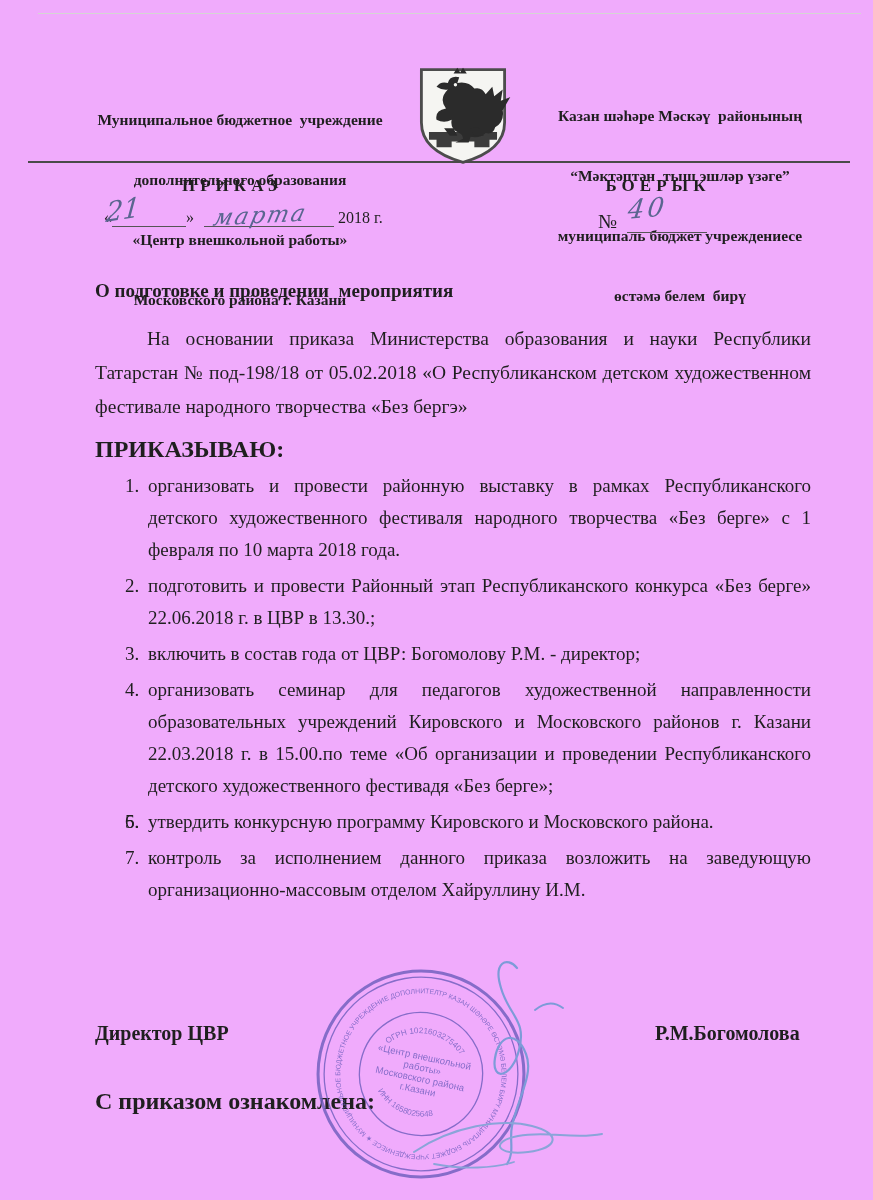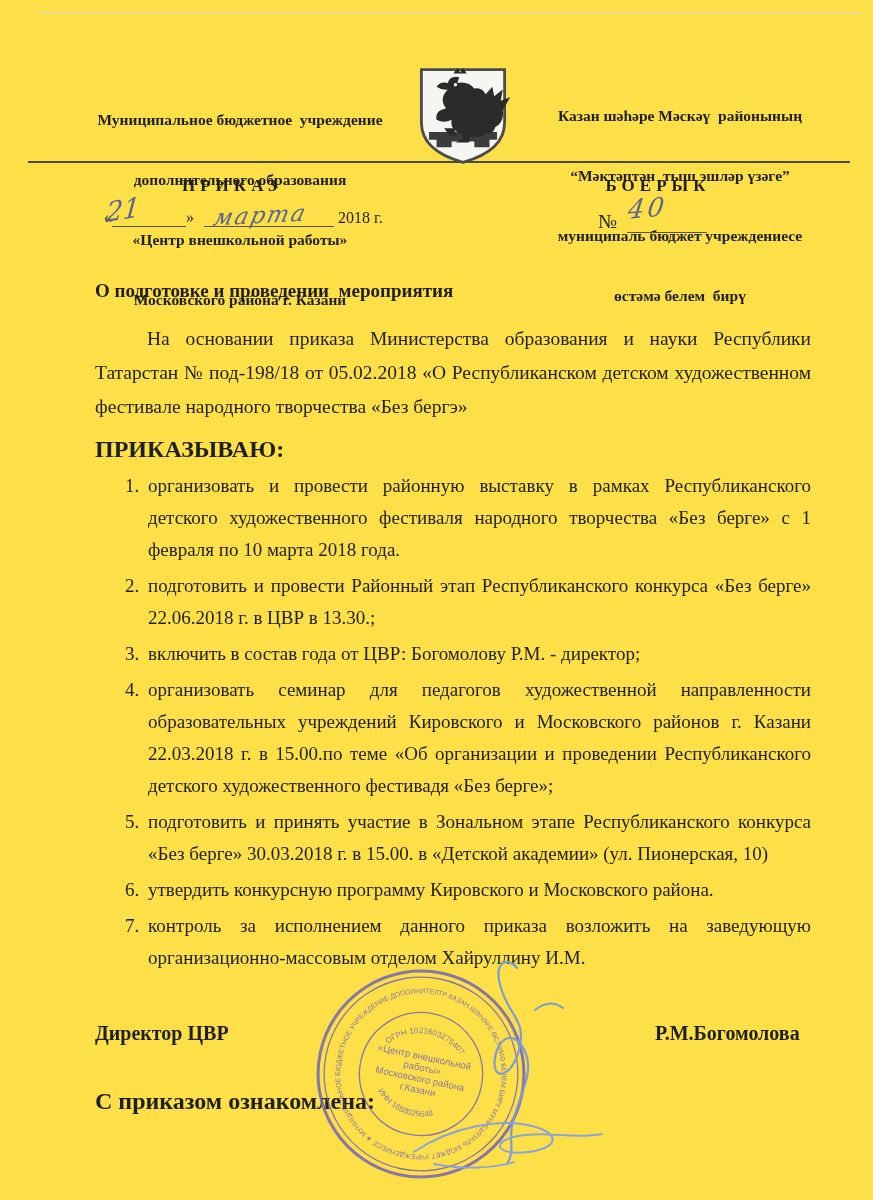--- a/index.html
+++ b/index.html
@@ -1,18 +1,18 @@
 <!DOCTYPE html>
 <html><head>
 <meta charset="utf-8">
 <style>
   html,body{margin:0;padding:0;background:#e8e8e8;}
   .page{
     position:relative; width:873px; height:1200px; margin:0 auto;
-    background:#fde047; overflow:hidden;
+    background:#f0abfc; overflow:hidden;
     font-family:"Liberation Serif","DejaVu Serif",serif; color:#1f1f1f;
   }
   .scanline{position:absolute;top:13px;left:38px;right:12px;height:1px;background:#d5d5d3;}
   
   .hdr{position:absolute;top:62px;left:70px;right:28px;display:flex;align-items:flex-start;}
   .org{font-weight:bold;font-size:15.5px;line-height:20px;text-align:center;white-space:pre-wrap;}
   .org.left{width:340px;padding-top:8px;}
   .org.right{width:330px;padding-top:4px;}
   .emblem{width:105px;display:flex;justify-content:center;padding-top:2px;}
   .rule{position:absolute;top:161px;left:28px;width:822px;height:2px;background:#4a4a4a;}
@@ -87,21 +87,21 @@
 
   <div class="subject">О подготовке и проведении  мероприятия</div>
   <div class="preamble">На основании приказа Министерства образования и науки Республики Татарстан № под-198/18 от 05.02.2018 «О Республиканском детском художественном фестивале народного творчества «Без бергэ»</div>
   <div class="resolve">ПРИКАЗЫВАЮ:</div>
 
   <div class="olist">
     <div class="li"><span class="num">1.</span><span>организовать и провести районную выставку в рамках Республиканского детского художественного фестиваля народного творчества «Без берге» с 1 февраля по 10 марта 2018 года.</span></div>
     <div class="li"><span class="num">2.</span><span>подготовить и провести Районный этап Республиканского конкурса «Без берге» 22.06.2018 г. в ЦВР в 13.30.;</span></div>
     <div class="li"><span class="num">3.</span><span>включить в состав года от ЦВР: Богомолову Р.М. - директор;</span></div>
     <div class="li"><span class="num">4.</span><span>организовать семинар для педагогов художественной направленности образовательных учреждений Кировского и Московского районов г. Казани 22.03.2018 г. в 15.00.по теме «Об организации и проведении Республиканского детского художественного фестивадя «Без берге»;</span></div>
-    <div class="li"><span class="num">5.</span><span>подготовить и принять участие в Зональном этапе Республиканского конкурса «Без берге» 30.03.2018 г. в 15.00. в «Детской академии» (ул. Пионерская, 10)</span></div>
+    <div class="li"><span class="num">5.</span></div>
     <div class="li"><span class="num">6.</span><span>утвердить конкурсную программу Кировского и Московского района.</span></div>
     <div class="li"><span class="num">7.</span><span>контроль за исполнением данного приказа возложить на заведующую организационно-массовым отделом Хайруллину И.М.</span></div>
   </div>
 
   <div class="sigrole">Директор ЦВР</div>
   <div class="signame">Р.М.Богомолова</div>
   <div class="ack">С приказом ознакомлена:</div>
 
   <svg class="stamp" viewBox="0 0 220 220">
     <g transform="rotate(12 110 110)" stroke="#6f5fbe" fill="none">

